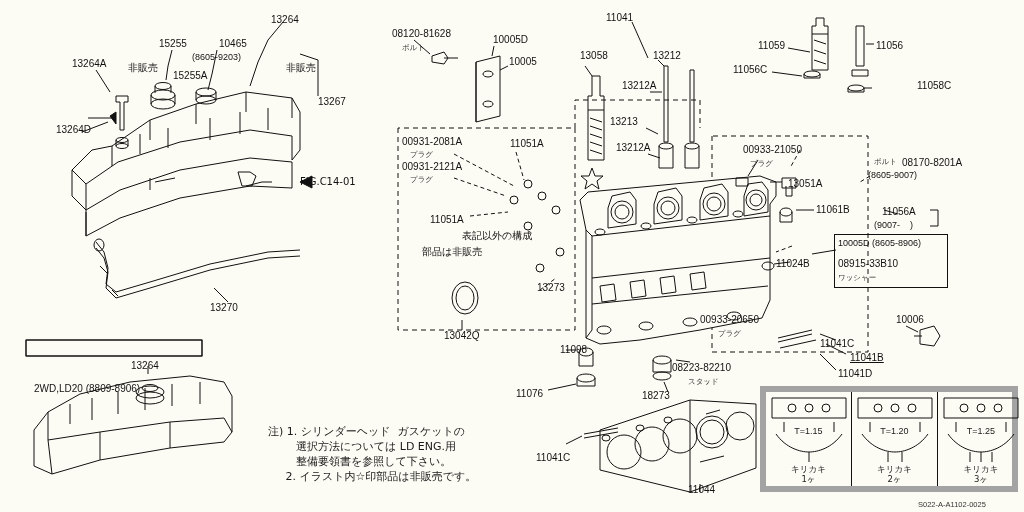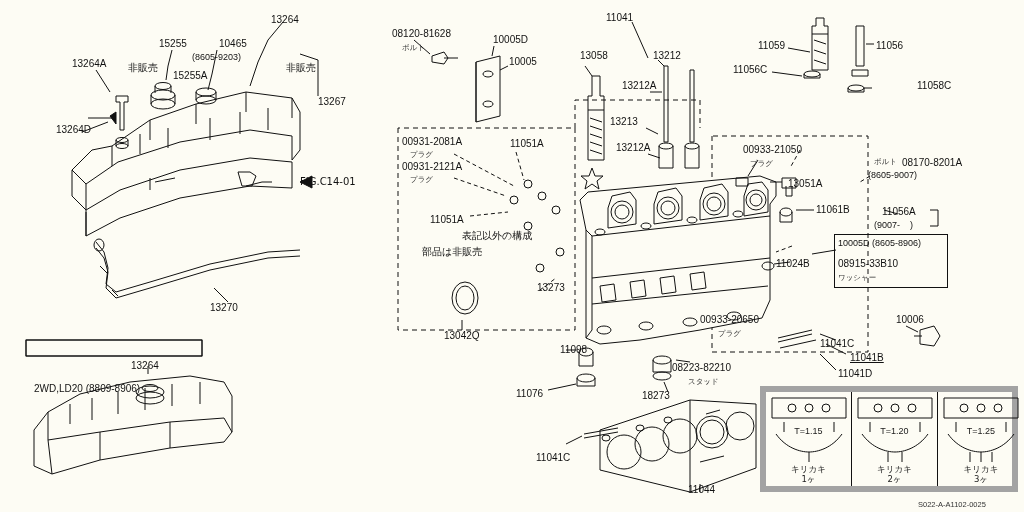--- a/index.html
+++ b/index.html
@@ -322,20 +322,24 @@
 <div class="lbl" style="left:838px;top:368px;">11041D</div>
 <div class="lbl" style="left:536px;top:452px;">11041C</div>
 <div class="lbl" style="left:688px;top:484px;">11044</div>
 
 <div class="lbl jp" style="left:300px;top:176px;font-size:10px;">FIG.C14-01</div>
 
 <div class="brdr" style="left:834px;top:234px;width:112px;height:52px;"></div>
 
 <div class="lbl tiny" style="left:918px;top:499px;">S022-A-A1102-0025</div>
 
+<div class="note" style="left:268px;top:424px;width:280px;">注) 1. シリンダーヘッド  ガスケットの
+        選択方法については LD ENG.用
+        整備要領書を参照して下さい。
+     2. イラスト内☆印部品は非販売です。</div>
 
 <div class="tbl" style="left:760px;top:386px;width:258px;height:106px;">
   <div class="cell" style="left:0;width:86px;">
     <svg width="86" height="104" viewBox="0 0 86 104">
       <g fill="none" stroke="#111" stroke-width="1">
         <path d="M6 6 L80 6 L80 26 L6 26 Z"></path>
         <path d="M10 42 C20 56 34 60 43 60 C52 60 66 56 76 42"></path>
         <path d="M18 40 L18 30 M68 40 L68 30"></path>
         <circle cx="26" cy="16" r="4"></circle>
             <circle cx="43" cy="16" r="4"></circle>

